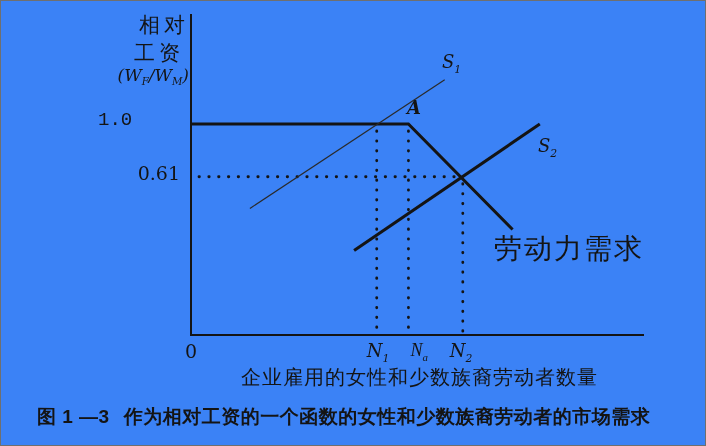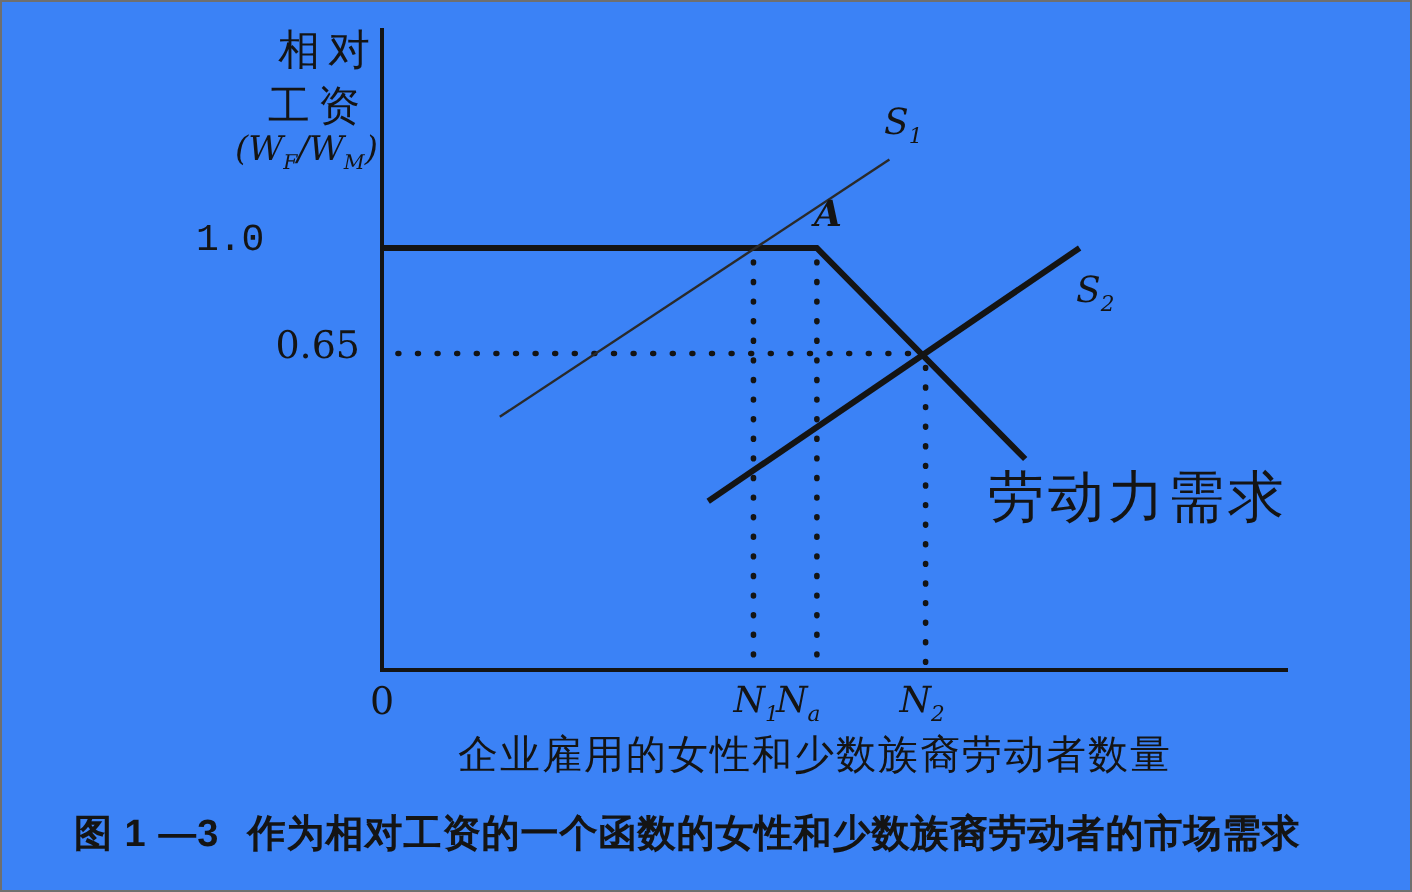--- a/index.html
+++ b/index.html
@@ -20,29 +20,29 @@
   
   #y-title-1{left:40px;top:10px;width:148px;text-align:right;font-size:21px;letter-spacing:4px;}
   #y-title-2{left:35px;top:38px;width:148px;text-align:right;font-size:21px;letter-spacing:4px;}
   #y-formula{left:40px;top:64px;width:148px;text-align:right;font-size:17px;letter-spacing:0;}
   
   #ytick-10{left:97px;top:108px;width:60px;text-align:left;font-size:19px;font-family:Liberation Mono, monospace;}
   #ytick-075{left:119px;top:161px;width:60px;text-align:right;font-size:19px;font-family:"DejaVu Serif",serif;}
   
   #origin-label{left:179px;top:339px;width:22px;text-align:center;font-size:19px;font-family:"DejaVu Serif",serif;}
   #xtick-n1{left:357px;top:339px;width:40px;text-align:center;font-size:18px;}
-  #xtick-na{left:387px;top:339px;width:40px;text-align:left;font-size:18px;}
+  #xtick-na{left:387px;top:339px;width:40px;text-align:right;font-size:18px;font-family:Liberation Serif, serif;}
   #xtick-n2{left:440px;top:339px;width:40px;text-align:center;font-size:18px;}
   
   #s1-label{left:441px;top:50px;font-size:18px;}
   #s2-label{left:537px;top:98px;font-size:18px;margin-top:36px;}
   #a-label{left:402px;top:96px;width:22px;text-align:center;font-size:18px;font-weight:600;}
   #demand-label{left:493px;top:229px;font-size:28px;letter-spacing:2px;}
   
-  #x-title{left:228px;top:363px;font-size:20px;letter-spacing:1px;}
+  #x-title{left:240px;top:363px;font-size:20px;letter-spacing:1px;}
   
   #caption{left:36px;top:403px;font-size:19px;font-weight:bold;letter-spacing:0.5px;}
   #caption .gap{display:inline-block;width:14px;}
   
   .axis{stroke:#141414;stroke-width:2;fill:none;}
   .solid-thick{stroke:#141414;stroke-width:3;fill:none;stroke-linecap:butt;stroke-linejoin:miter;}
   .solid-thin{stroke:#2a2a2a;stroke-width:1.2;fill:none;}
   .dotted{stroke:#141414;stroke-width:2.8;fill:none;stroke-linecap:round;stroke-dasharray:0.4 9.4;}
 </style>
 </head>
@@ -60,21 +60,21 @@
       <polyline points="190.0,123.0 407.4,123.0 511.6,228.5" class="solid-thick"></polyline>
       <polyline points="248.9,207.4 443.7,78.7" class="solid-thin"></polyline>
       <polyline points="353.1,249.6 538.8,123.0" class="solid-thick"></polyline>
     </svg>
 
   <div class="lbl cjk" id="y-title-1">相对</div>
   <div class="lbl cjk" id="y-title-2">工资</div>
   <div class="lbl math" id="y-formula"><span>(W</span><sub>F</sub><span>/W</span><sub>M</sub><span>)</span></div>
 
   <div class="lbl" id="ytick-10">1.0</div>
-  <div class="lbl" id="ytick-075">0.65</div>
+  <div class="lbl" id="ytick-075">0.61</div>
 
   <div class="lbl" id="origin-label">0</div>
   <div class="lbl math" id="xtick-n1"><span>N</span><sub>1</sub></div>
   <div class="lbl math" id="xtick-na"><span>N</span><sub>a</sub></div>
   <div class="lbl math" id="xtick-n2"><span>N</span><sub>2</sub></div>
 
   <div class="lbl math" id="s1-label"><span>S</span><sub>1</sub></div>
   <div class="lbl math" id="s2-label"><span>S</span><sub>2</sub></div>
   <div class="lbl math" id="a-label">A</div>
   <div class="lbl cjk" id="demand-label">劳动力需求</div>

